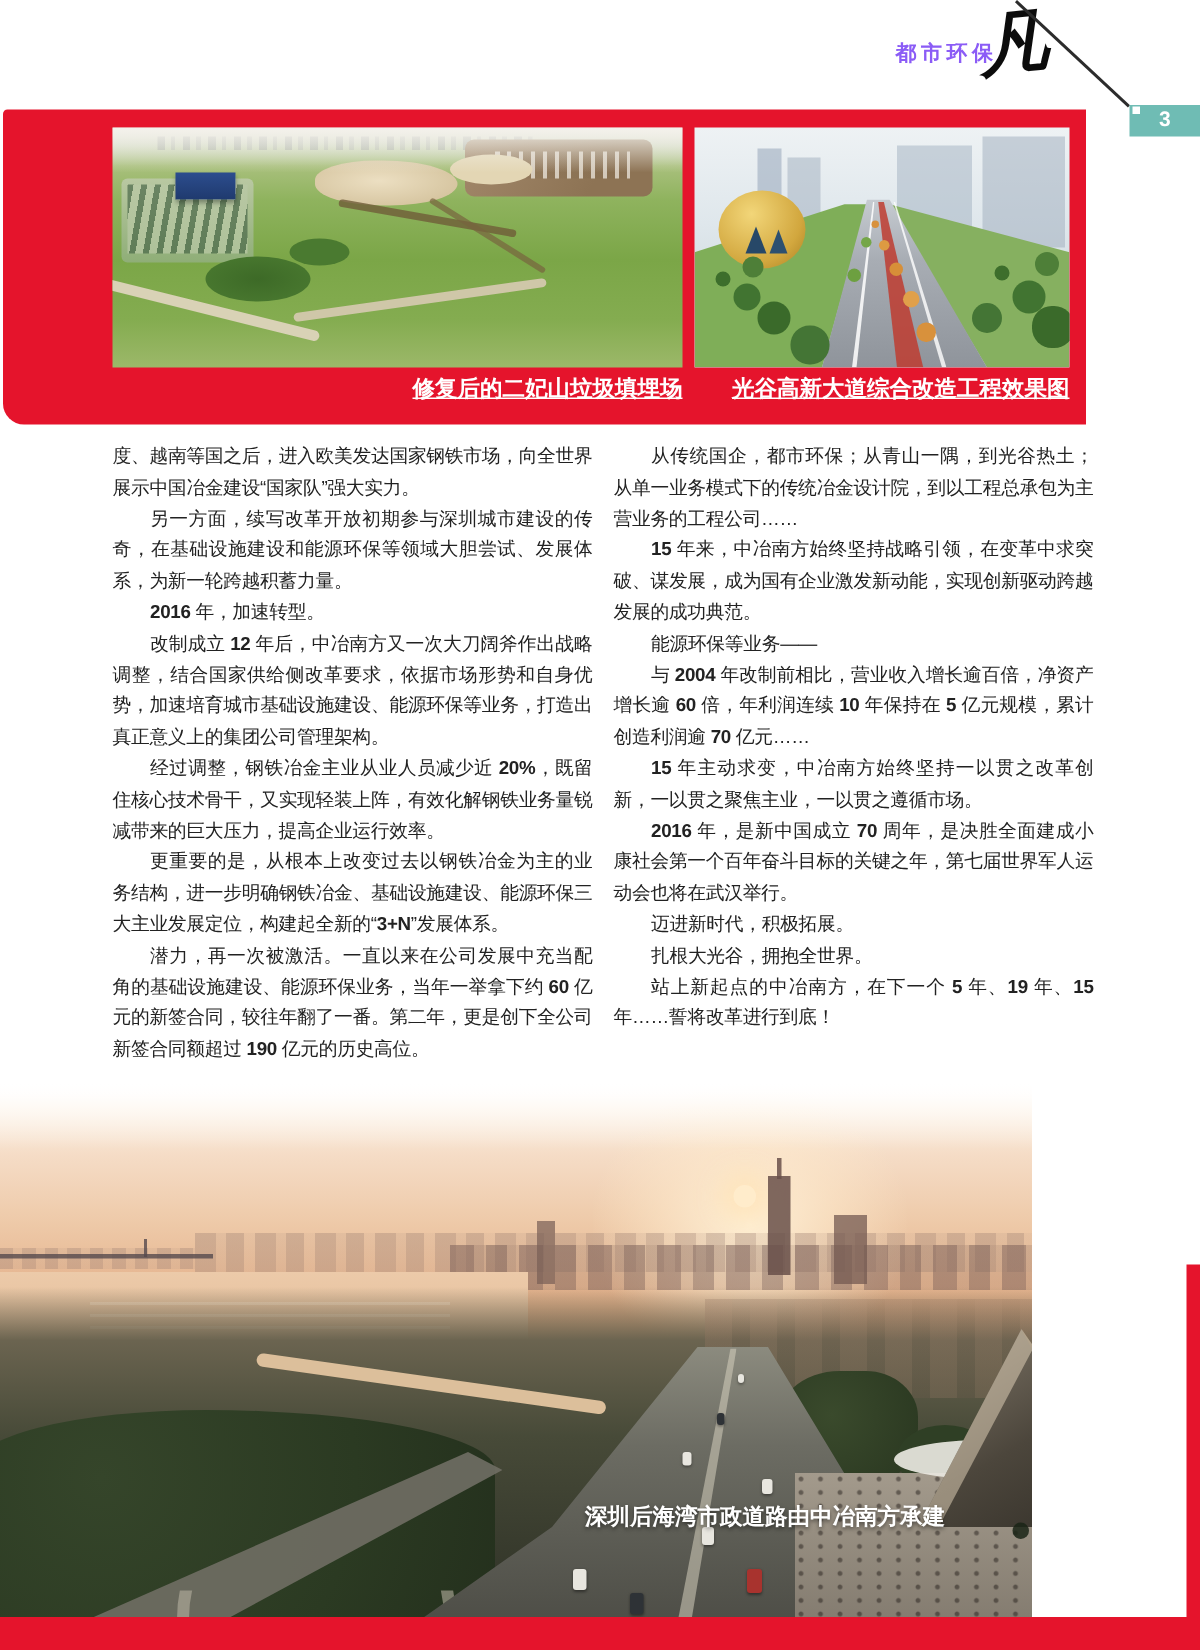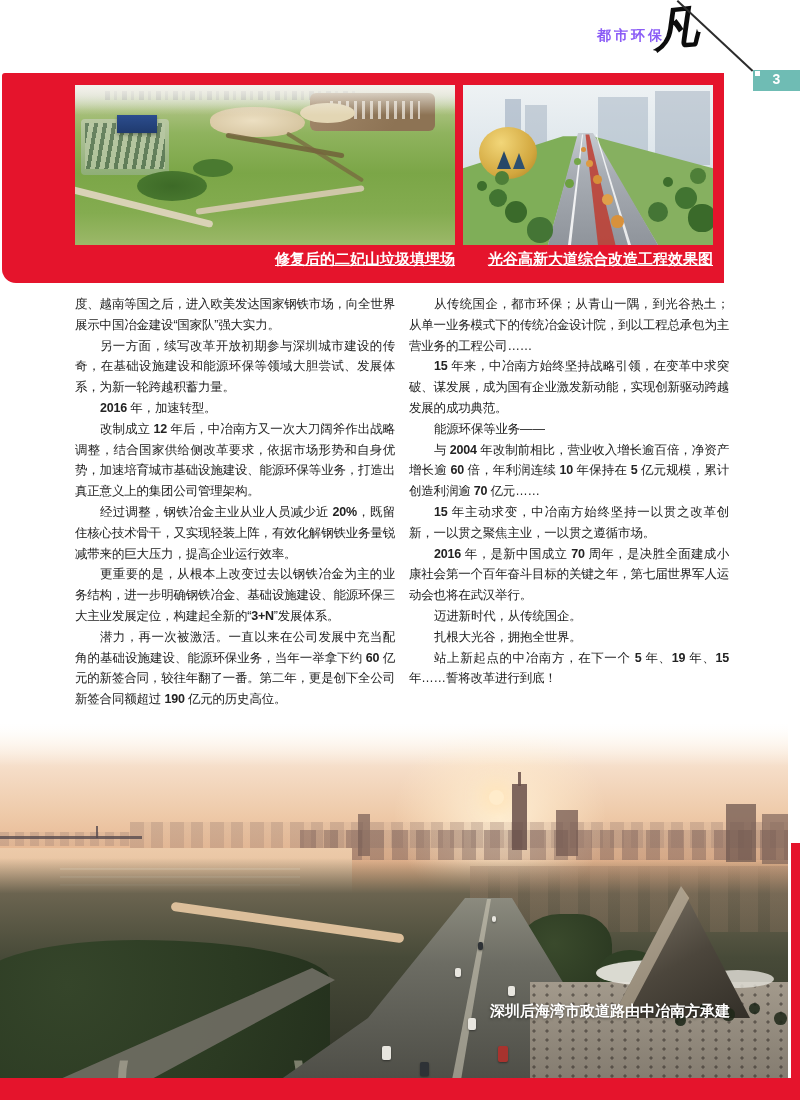--- a/index.html
+++ b/index.html
@@ -75,21 +75,21 @@
       box-shadow:6px 14px 0 1px #dd9a42,14px 30px 0 2px #d78f38,24px 50px 0 3px #e0a04a,34px 72px 0 4px #d8913c,-6px 12px 0 1px #74a648,-14px 34px 0 2px #6da040;}
   
   .col{position:absolute;top:294px;width:320px;font-size:12.5px;line-height:20.8px;
       letter-spacing:-0.2px;text-align:justify;color:#222;}
   .col-left{left:75px;}
   .col-right{left:409px;}
   .col p{margin:0;text-indent:2em;}
   .col p.noindent{text-indent:0;}
   .col b{font-weight:700;}
   
-  .photo-bottom{left:0;top:718px;width:788px;height:362px;overflow:hidden;background:#e7c2a0;}
+  .photo-bottom{left:0;top:718px;width:688px;height:362px;overflow:hidden;background:#e7c2a0;}
   .bp-sky{left:0;top:0;width:800px;height:175px;
       background:linear-gradient(180deg,#ffffff 0%,#fcf0e2 12%,#f5dcc6 30%,#eecaa9 55%,#e6b691 78%,#dfa87f 100%);}
   .bp-sunglow{left:395px;top:5px;width:210px;height:170px;
       background:radial-gradient(ellipse at 50% 55%,rgba(255,241,215,.95) 0%,rgba(255,235,205,.5) 40%,rgba(255,235,205,0) 72%);}
   .bp-sun{left:489px;top:72px;width:15px;height:15px;border-radius:50%;background:#ffeccb;
       box-shadow:0 0 18px 9px rgba(255,228,185,.85);}
   .bp-skyback{left:130px;top:104px;width:670px;height:26px;opacity:.85;
       background:repeating-linear-gradient(90deg,rgba(168,138,122,.5) 0 14px,rgba(190,160,140,.25) 14px 21px,rgba(160,132,118,.45) 21px 33px,rgba(200,170,148,.2) 33px 40px);}
   .bp-skyfront{left:300px;top:112px;width:500px;height:30px;opacity:.9;
       background:repeating-linear-gradient(90deg,rgba(126,98,90,.6) 0 16px,rgba(150,120,105,.3) 16px 24px,rgba(118,92,85,.55) 24px 38px,rgba(160,130,112,.25) 38px 46px);}
@@ -209,21 +209,21 @@
   <p>更重要的是，从根本上改变过去以钢铁冶金为主的业务结构，进一步明确钢铁冶金、基础设施建设、能源环保三大主业发展定位，构建起全新的“<b>3+N</b>”发展体系。</p>
   <p>潜力，再一次被激活。一直以来在公司发展中充当配角的基础设施建设、能源环保业务，当年一举拿下约 <b>60</b> 亿元的新签合同，较往年翻了一番。第二年，更是创下全公司新签合同额超过 <b>190</b> 亿元的历史高位。</p>
 </div>
 <div class="col col-right">
   <p>从传统国企，都市环保；从青山一隅，到光谷热土；从单一业务模式下的传统冶金设计院，到以工程总承包为主营业务的工程公司……</p>
   <p><b>15</b> 年来，中冶南方始终坚持战略引领，在变革中求突破、谋发展，成为国有企业激发新动能，实现创新驱动跨越发展的成功典范。</p>
   <p>能源环保等业务——</p>
   <p>与 <b>2004</b> 年改制前相比，营业收入增长逾百倍，净资产增长逾 <b>60</b> 倍，年利润连续 <b>10</b> 年保持在 <b>5</b> 亿元规模，累计创造利润逾 <b>70</b> 亿元……</p>
   <p><b>15</b> 年主动求变，中冶南方始终坚持一以贯之改革创新，一以贯之聚焦主业，一以贯之遵循市场。</p>
   <p><b>2016</b> 年，是新中国成立 <b>70</b> 周年，是决胜全面建成小康社会第一个百年奋斗目标的关键之年，第七届世界军人运动会也将在武汉举行。</p>
-  <p>迈进新时代，从传统国企。</p>
+  <p>迈进新时代，积极拓展。</p>
   <p>扎根大光谷，拥抱全世界。</p>
   <p>站上新起点的中冶南方，在下一个 <b>5</b> 年、<b>19</b> 年、<b>15</b> 年……誓将改革进行到底！</p>
 </div>
 
 <div class="abs photo-bottom">
   <div class="abs bp-sky"></div>
   <div class="abs bp-sunglow"></div>
   <div class="abs bp-sun"></div>
   <div class="abs bp-skyleft"></div>
   <div class="abs bp-skyback"></div>

